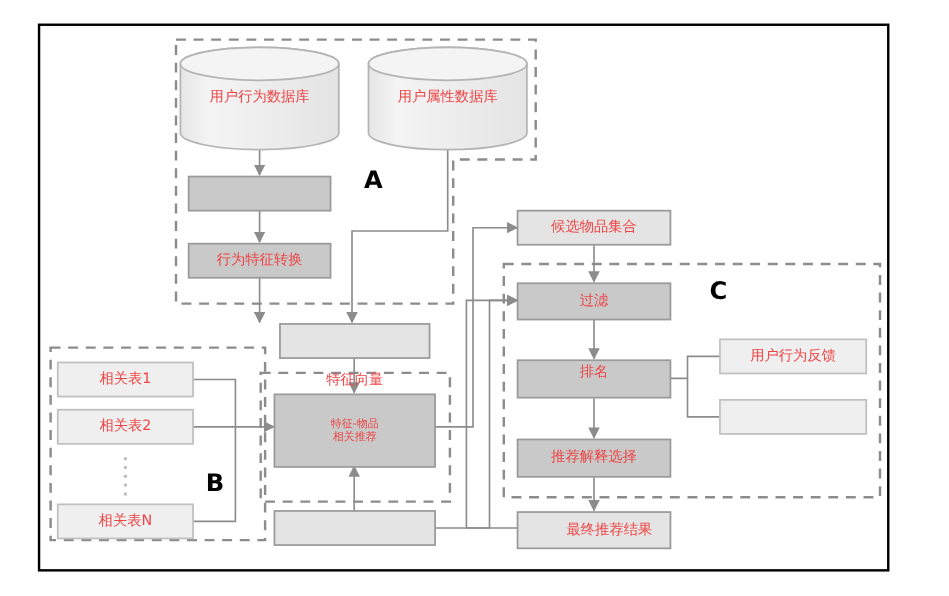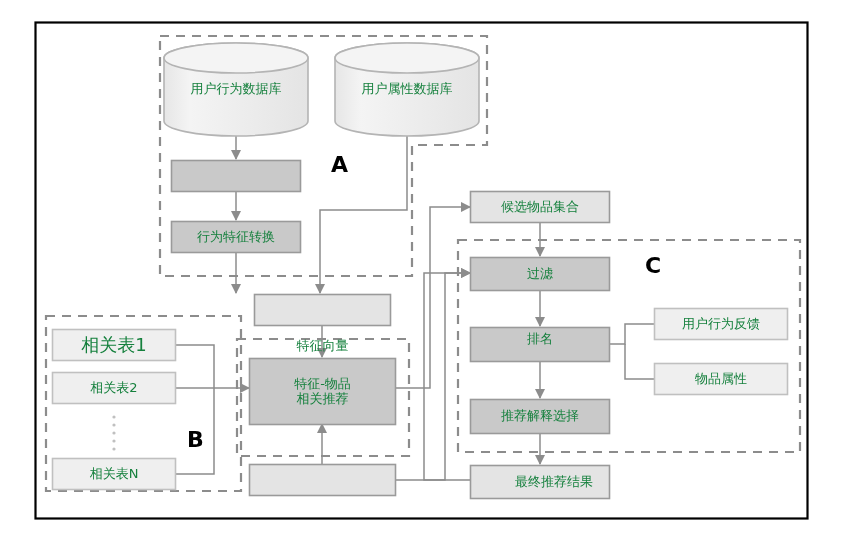--- a/index.html
+++ b/index.html
@@ -1,21 +1,21 @@
 <!DOCTYPE html>
 <html><head>
 <meta charset="utf-8">
 <style>
   html,body{margin:0;padding:0;background:#ffffff;}
   body{font-family:"DejaVu Sans","Liberation Sans",sans-serif;}
   #stage{position:relative;width:863px;height:542px;background:#ffffff;overflow:hidden;}
   #svgroot{position:absolute;left:0;top:0;width:863px;height:542px;}
   .nodelabel{
     position:absolute;display:flex;align-items:center;justify-content:center;
-    text-align:center;line-height:1.15;color:#15803d;
+    text-align:center;line-height:1.15;color:#ef4444;
     font-family:"DejaVu Sans","Liberation Sans",sans-serif;
     pointer-events:none;white-space:pre-line;
   }
   .grouplabel{
     position:absolute;font-weight:bold;color:#000000;
     font-family:"DejaVu Sans","Liberation Sans",sans-serif;
   }
 </style>
 </head>
 <body>
@@ -123,43 +123,42 @@
 
   <div class="nodelabel" style="left:164px;top:74px;width:144px;height:30px;font-size:13px;">用户行为数据库</div>
 
   <div class="nodelabel" style="left:335px;top:74px;width:144px;height:30px;font-size:13px;">用户属性数据库</div>
 
 
   <div class="nodelabel" style="left:171px;top:221px;width:130px;height:32px;font-size:13px;">行为特征转换</div>
 
   <div class="nodelabel" style="left:254px;top:294px;width:137px;height:32px;font-size:13px;margin-top:36px;">特征向量</div>
 
-  <div class="nodelabel" style="left:249px;top:358px;width:147px;height:67px;font-size:13px;">特征-物品
+  <div class="nodelabel" style="left:249px;top:358px;width:147px;height:67px;font-size:10px;">特征-物品
 相关推荐</div>
 
-  <div class="nodelabel" style="left:52px;top:329px;width:124px;height:32px;font-size:18px;">相关表1</div>
+  <div class="nodelabel" style="left:52px;top:329px;width:124px;height:32px;font-size:13px;">相关表1</div>
 
   <div class="nodelabel" style="left:52px;top:372px;width:124px;height:32px;font-size:13px;">相关表2</div>
 
   <div class="nodelabel" style="left:52px;top:458px;width:124px;height:32px;font-size:13px;">相关表N</div>
 
 
   <div class="nodelabel" style="left:470px;top:191px;width:140px;height:32px;font-size:13px;">候选物品集合</div>
 
   <div class="nodelabel" style="left:470px;top:257px;width:140px;height:34px;font-size:13px;">过滤</div>
 
   <div class="nodelabel" style="left:470px;top:327px;width:140px;height:25px;font-size:13px;border-radius:10px;">排名</div>
 
   <div class="nodelabel" style="left:470px;top:399px;width:140px;height:35px;font-size:13px;">推荐解释选择</div>
 
   <div class="nodelabel" style="left:470px;top:465px;width:168px;height:34px;font-size:13px;">最终推荐结果</div>
 
   <div class="nodelabel" style="left:654px;top:308px;width:134px;height:32px;font-size:13px;">用户行为反馈</div>
 
-  <div class="nodelabel" style="left:654px;top:363px;width:134px;height:32px;font-size:13px;">物品属性</div>
 
   <div class="grouplabel" style="left:331px;top:152px;font-size:22px;">A</div>
 
   <div class="grouplabel" style="left:187px;top:427px;font-size:22px;">B</div>
 
   <div class="grouplabel" style="left:645px;top:253px;font-size:22px;">C</div>
 
 </div>
 
 </body></html>

